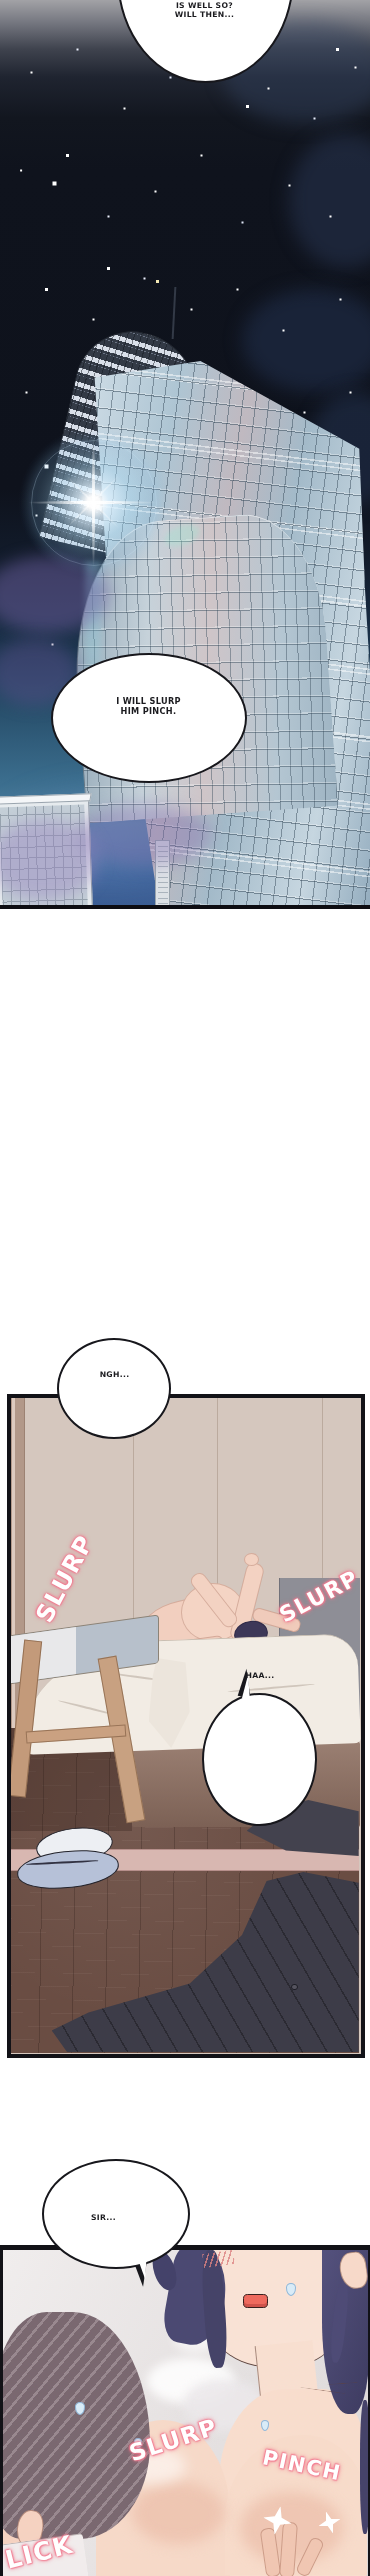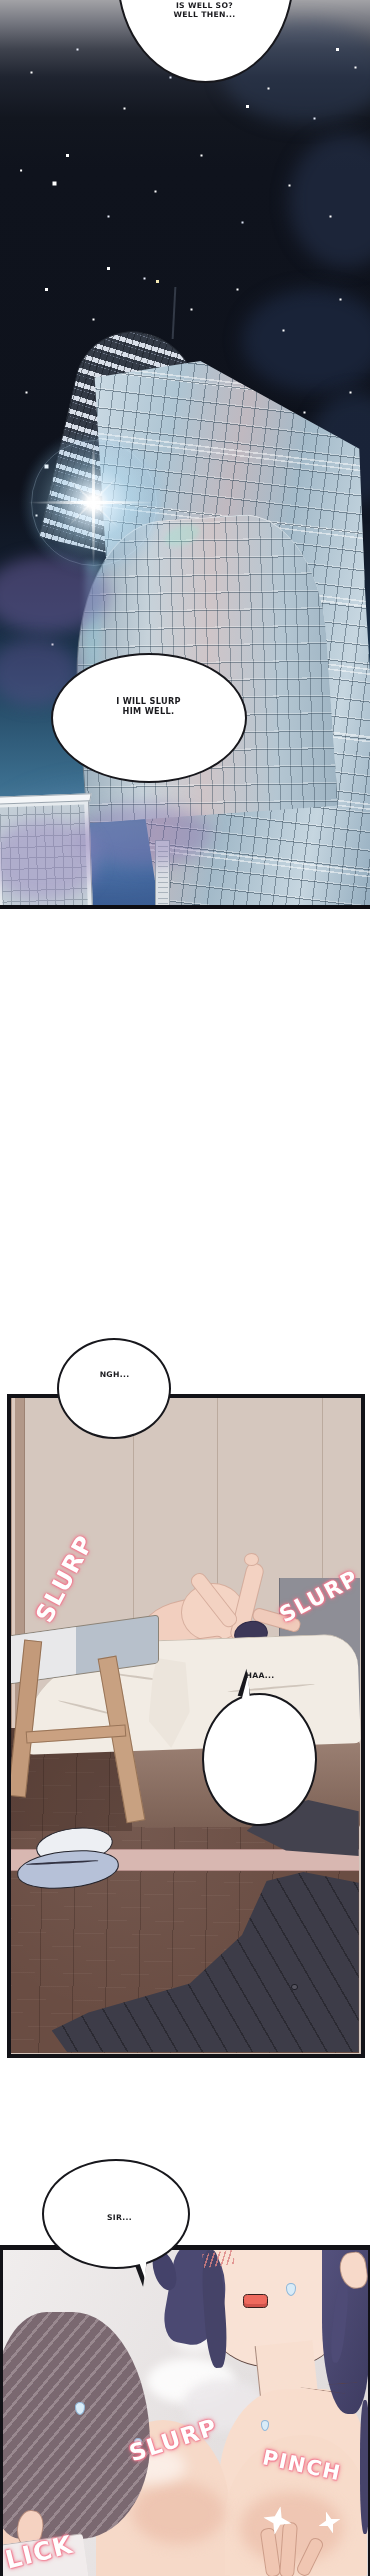--- a/index.html
+++ b/index.html
@@ -201,27 +201,27 @@
     <div class="ray" style="left:54px;top:501px;width:77px;height:2.1px;transform:rotate(45deg);opacity:.6;background:linear-gradient(90deg,rgba(255,255,255,0),rgba(255,255,255,.9) 45% 55%,rgba(255,255,255,0));"></div>
     <div class="ray" style="left:54px;top:501px;width:77px;height:2.1px;transform:rotate(-45deg);opacity:.6;background:linear-gradient(90deg,rgba(255,255,255,0),rgba(255,255,255,.9) 45% 55%,rgba(255,255,255,0));"></div>
     <div class="wisp"></div>
     <div class="beam"></div>
     <div class="p1border"></div>
   </div>
 
   <div class="bubble" style="left:117px;top:-130px;width:177px;height:213px;"></div>
   <div class="btext" style="left:166px;top:0.5px;width:77px;">
     <div>IS WELL SO?</div>
-    <div>WELL THEN...</div>
+    <div>WILL THEN...</div>
   </div>
 
   <div class="bubble" style="left:51px;top:653px;width:196px;height:130px;"></div>
   <div class="btext" style="left:106px;top:696px;width:85px;font-size:8.2px;line-height:10.3px;">
     <div>I WILL SLURP</div>
-    <div>HIM WELL.</div>
+    <div>HIM PINCH.</div>
   </div>
 
   <div class="bubble" style="left:57px;top:1338px;width:114px;height:101px;"></div>
   <div class="btext" style="left:82px;top:1370px;width:65px;">NGH...</div>
 
   <div id="panel2">
     <div class="wallstrip"></div>
     <div class="seam" style="left:122px;height:242px;"></div>
     <div class="seam" style="left:206px;height:227px;"></div>
     <div class="seam" style="left:311px;height:196px;"></div>
@@ -309,16 +309,16 @@
     <div class="sheetcorner"></div>
 
     <div class="sfx" style="left:127px;top:191px;font-size:23px;transform:rotate(-18deg);transform-origin:0 50%;z-index:8;">SLURP</div>
     <div class="sfx" style="left:260px;top:195px;font-size:20.6px;transform:rotate(12deg);transform-origin:0 50%;z-index:8;">PINCH</div>
     <div class="sfx" style="left:3.1px;top:296px;font-size:25px;transform:rotate(-14deg);transform-origin:0 50%;z-index:8;">LICK</div>
   </div>
 
   <div class="tail" style="left:136px;top:2256px;border-top:30px solid #17171c;border-left:3.6px solid transparent;border-right:13px solid transparent;transform:rotate(-15deg);z-index:9;"></div>
   <div class="bubble" style="left:42px;top:2159px;width:148px;height:110px;"></div>
   <div class="tail" style="left:140px;top:2255px;border-top:24px solid #ffffff;border-left:2.6px solid transparent;border-right:8.8px solid transparent;transform:rotate(-15deg);z-index:11;"></div>
-  <div class="btext" style="left:88px;top:2213px;width:63px;text-align:center;">SIR...</div>
+  <div class="btext" style="left:72px;top:2213px;width:63px;text-align:center;">SIR...</div>
 
 </div>
 
 
 </body></html>

